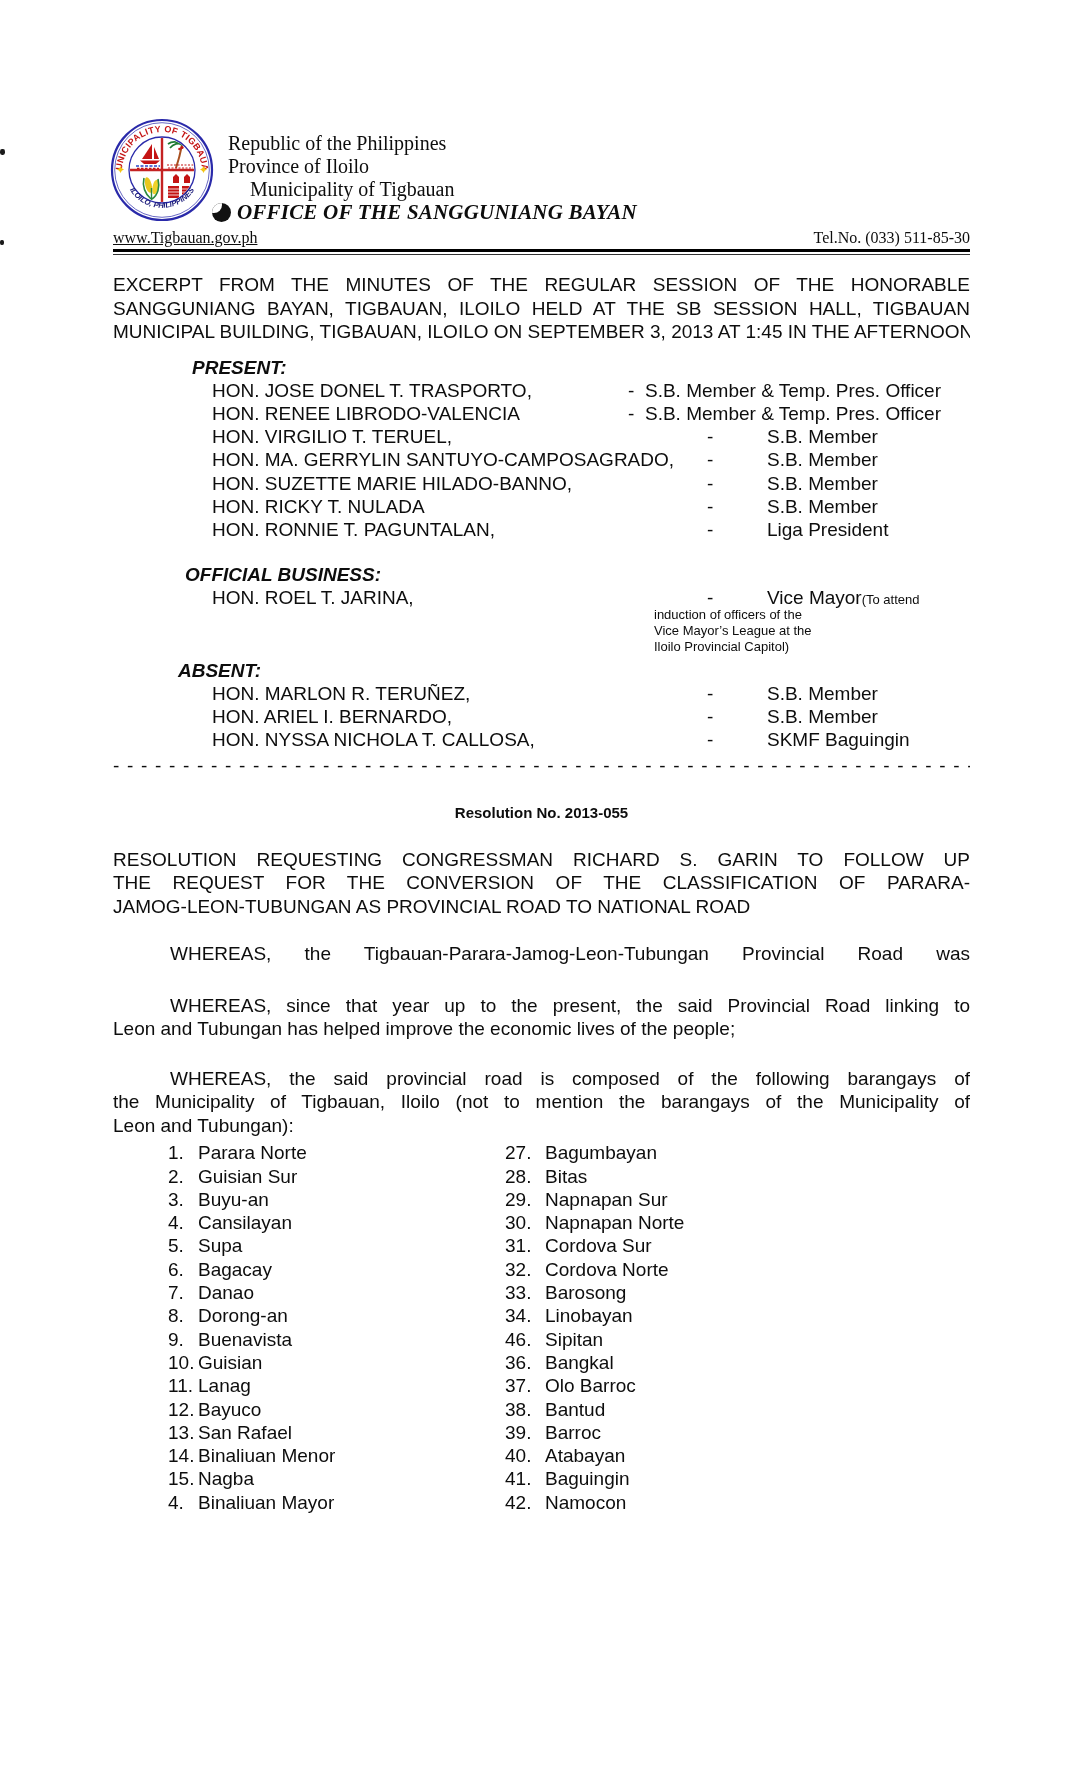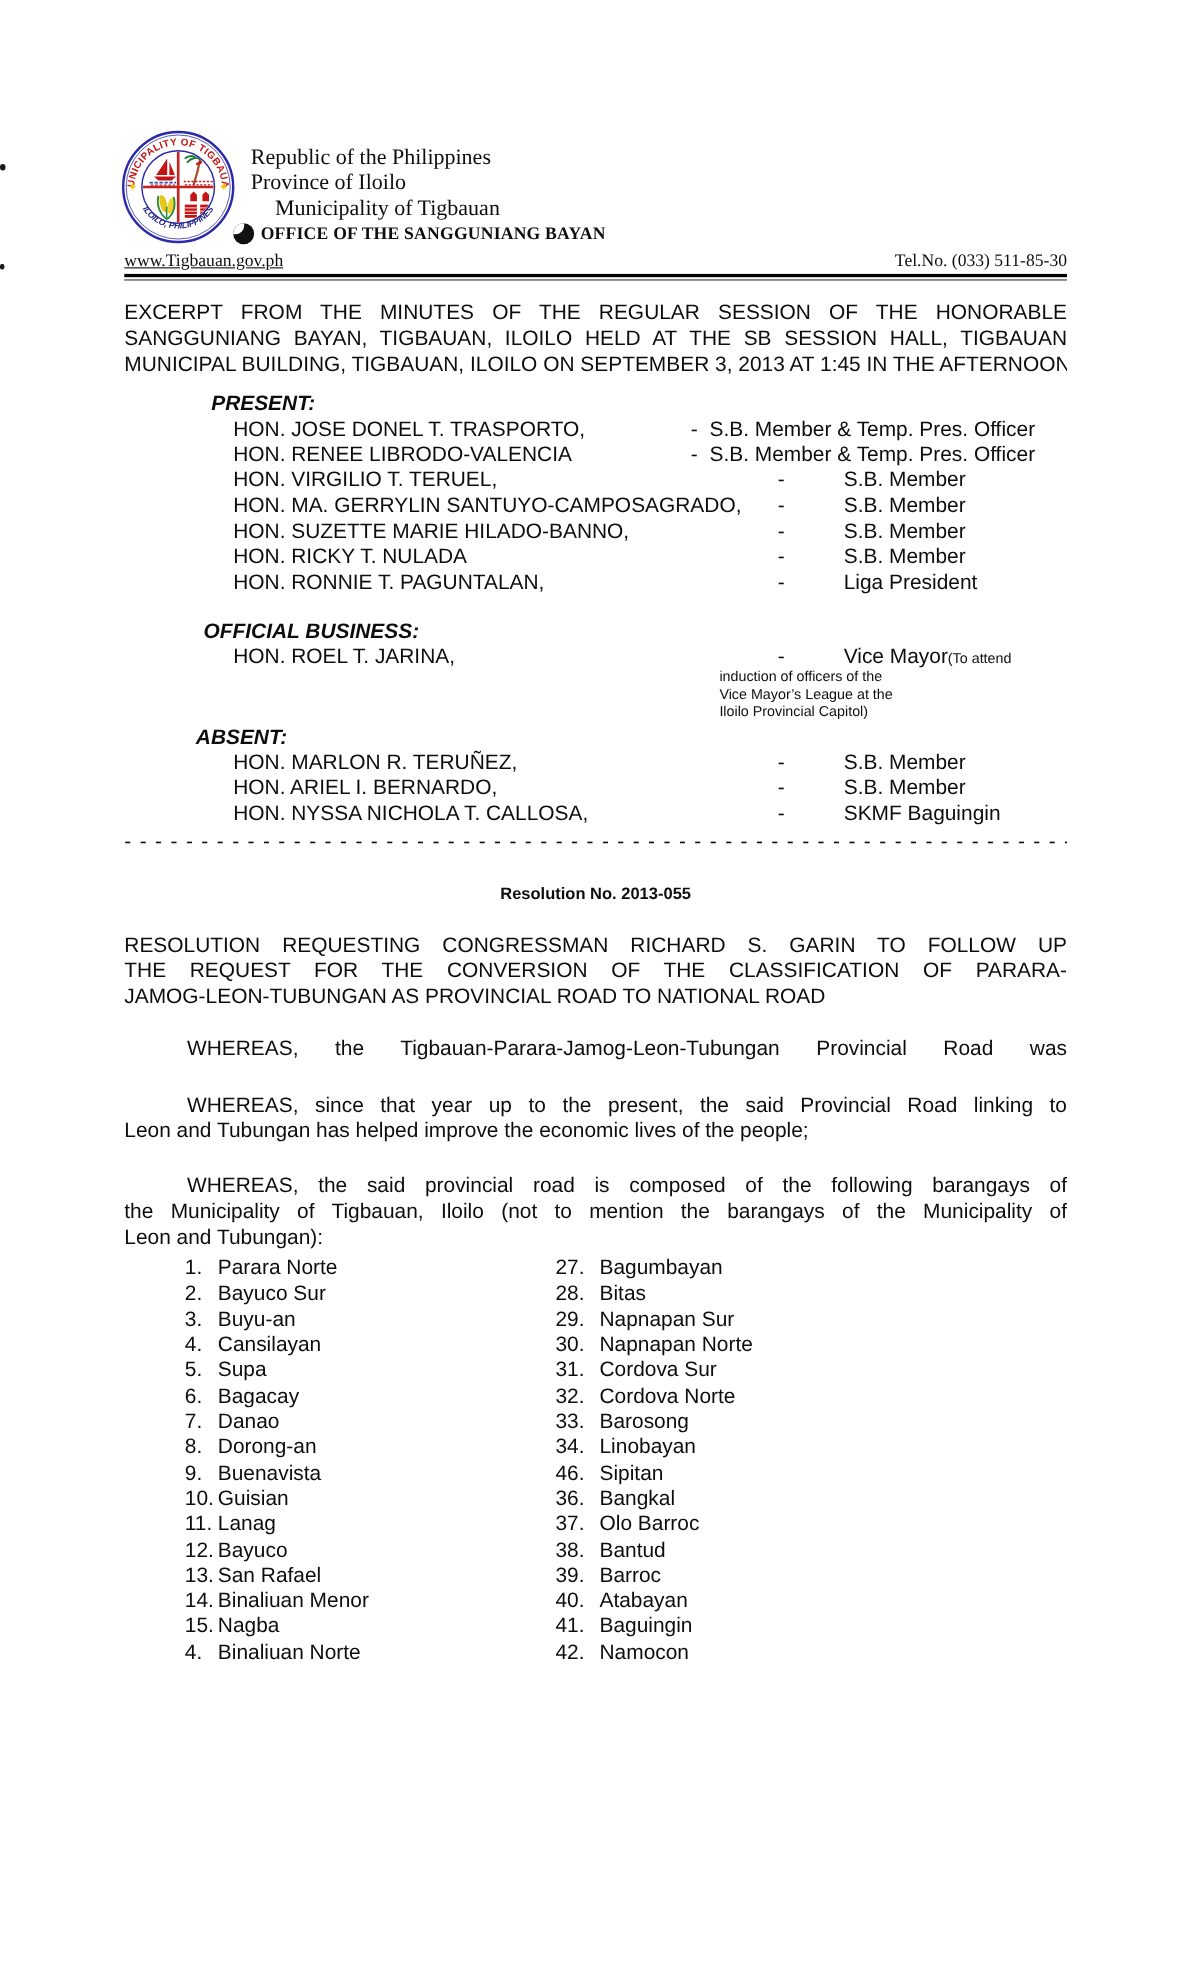--- a/index.html
+++ b/index.html
@@ -14,21 +14,21 @@
   .content{position:absolute;left:113px;top:0;width:857px;}
 
   
   .seal{position:absolute;left:110px;top:118px;width:104px;height:104px;}
   .header-text{
     padding-top:132px;margin-left:115px;
     font-family:"Liberation Serif", serif;
     font-size:20px;line-height:23px;
   }
   .ht-l3{padding-left:22px;}
-  .ht-office{font-weight:bold;font-size:16px;padding-left:9px;letter-spacing:0.2px;}
+  .ht-office{font-weight:bold;font-style:italic;font-size:21px;padding-left:9px;letter-spacing:0.2px;}
   .contact-row{
     margin-top:5px;display:flex;justify-content:space-between;align-items:baseline;
     font-family:"Liberation Serif", serif;font-size:16px;
   }
   .www{text-decoration:underline;}
   .rule{margin-top:2px;height:2px;border-top:3px solid #000;border-bottom:1px solid #333;}
 
   
   .jl{white-space:nowrap;overflow:hidden;text-align-last:justify;font-size:19px;line-height:23.5px;}
   .jl-last{white-space:nowrap;overflow:hidden;font-size:19px;line-height:23.5px;}
@@ -260,21 +260,21 @@
             <span class="l-name">Parara Norte</span>
           </span>
         <span class="l-right">
             <span class="l-num-r">27.</span>
             <span class="l-name">Bagumbayan</span>
           </span>
       </div>
       <div class="l-row">
         <span class="l-left">
             <span class="l-num">2.</span>
-            <span class="l-name">Bayuco Sur</span>
+            <span class="l-name">Guisian Sur</span>
           </span>
         <span class="l-right">
             <span class="l-num-r">28.</span>
             <span class="l-name">Bitas</span>
           </span>
       </div>
       <div class="l-row">
         <span class="l-left">
             <span class="l-num">3.</span>
             <span class="l-name">Buyu-an</span>
@@ -400,21 +400,21 @@
             <span class="l-name">Nagba</span>
           </span>
         <span class="l-right">
             <span class="l-num-r">41.</span>
             <span class="l-name">Baguingin</span>
           </span>
       </div>
       <div class="l-row">
         <span class="l-left">
             <span class="l-num">4.</span>
-            <span class="l-name">Binaliuan Norte</span>
+            <span class="l-name">Binaliuan Mayor</span>
           </span>
         <span class="l-right">
             <span class="l-num-r">42.</span>
             <span class="l-name">Namocon</span>
           </span>
       </div>
     </div>
 
   </div>
 </div>

